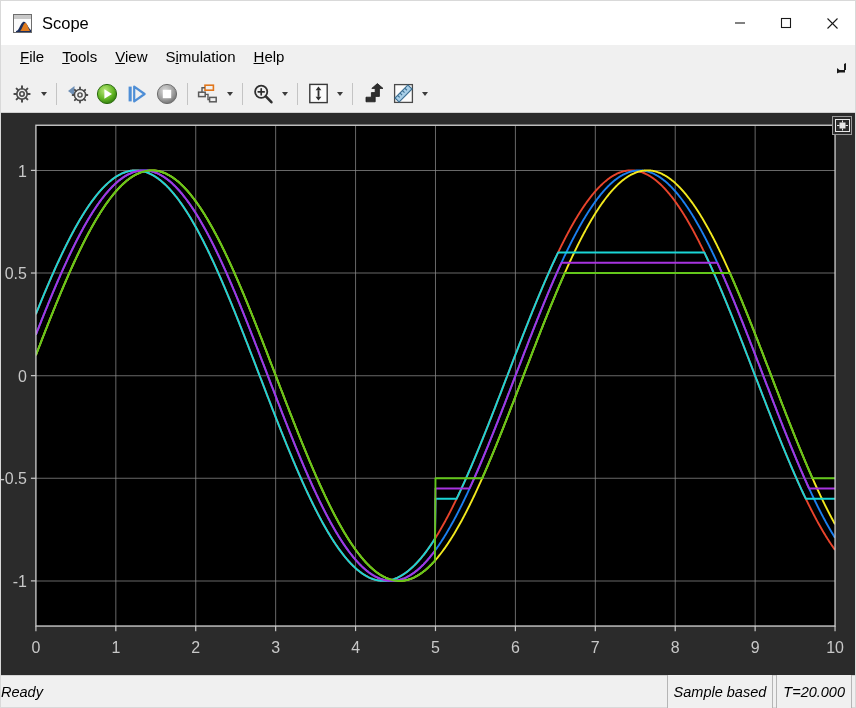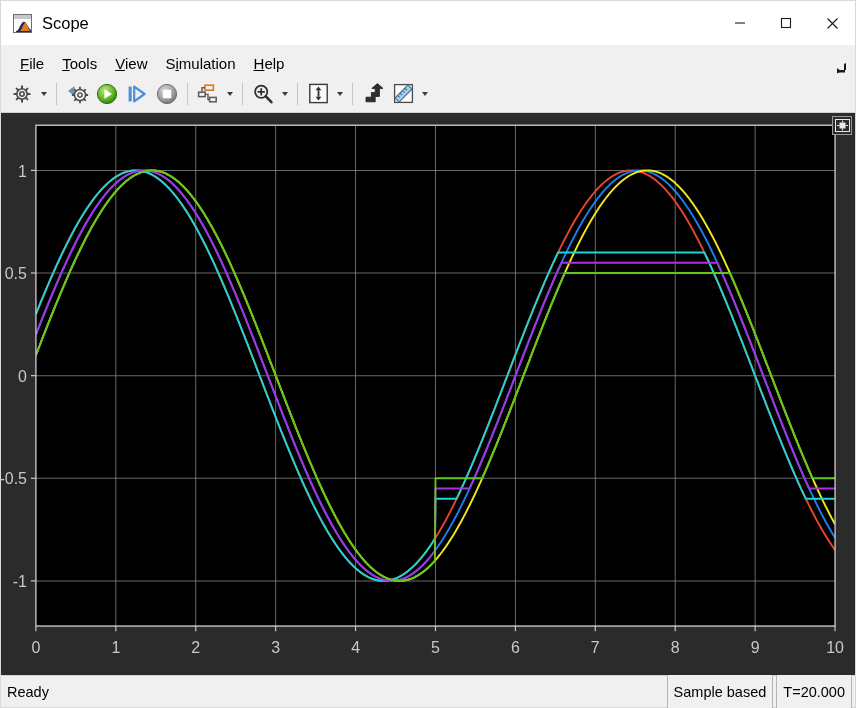--- a/index.html
+++ b/index.html
@@ -65,21 +65,21 @@
     display: flex; align-items: center; justify-content: center;
     cursor: default;
   }
   .win-btn svg { display: block; }
 
   
   .menubar {
     height: 30px;
     flex: 0 0 30px;
     display: flex;
-    align-items: flex-end;
+    align-items: flex-start;
     padding-left: 10px;
     background: #f0f0f0;
     position: relative;
     font-size: 15px;
   }
   .menu-item {
     padding: 3px 9px;
     color: #000;
     cursor: default;
     white-space: nowrap;
@@ -153,21 +153,21 @@
   
   .statusbar {
     height: 32px;
     flex: 0 0 32px;
     background: #f0f0f0;
     display: flex;
     align-items: center;
     border-top: 1px solid #d4d4d4;
     font-size: 14.5px;
     color: #000;
-    padding-left: 6px;
+    font-style: italic;
   }
   .status-msg { flex: 1 1 auto; }
   .status-cell {
     border: 1px solid #b5b5b5;
     background: #f0f0f0;
     height: 40px;
     display: flex; align-items: center;
     padding: 0 6px;
     margin-right: 3px;
     white-space: nowrap;

